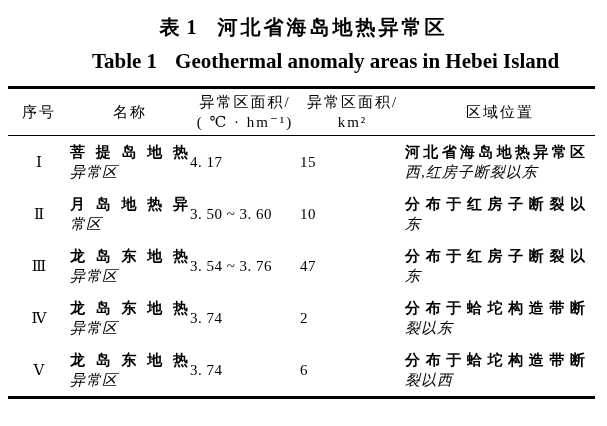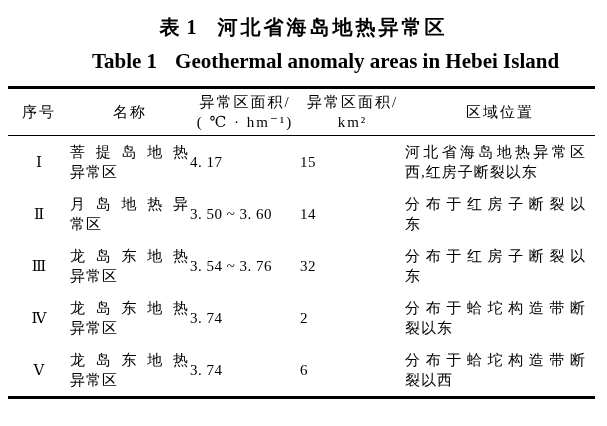--- a/index.html
+++ b/index.html
@@ -69,22 +69,23 @@
   td.c-grad, td.c-area { text-align: left; letter-spacing: 0.5px; }
   td.c-name { padding-left: 4px; }
   td.c-loc  { padding-left: 6px; }
   .twoline { letter-spacing: 0; }
   td.c-name .twoline { width: 118px; }
   td.c-loc  .twoline { width: 180px; }
   .jline {
     text-align: justify;
     text-align-last: justify;
     text-justify: inter-character;
-  }
-  .lline { text-align: left; letter-spacing: 1px; }
+    font-weight: bold;
+  }
+  .lline { text-align: left; letter-spacing: 1px; font-style: italic; }
 </style>
 </head>
 <body>
 
 <div class="page">
 
   <div class="title-zh">
     <span class="t-label">表 1</span><span>河北省海岛地热异常区</span>
   </div>
 
@@ -141,38 +142,38 @@
       </tr>
       <tr>
         <td class="c-no">Ⅱ</td>
         <td class="c-name">
           <div class="twoline">
             <div class="jline">月岛地热异</div>
             <div class="lline">常区</div>
           </div>
         </td>
         <td class="c-grad">3. 50 ~ 3. 60</td>
-        <td class="c-area">14</td>
+        <td class="c-area">10</td>
         <td class="c-loc">
           <div class="twoline">
             <div class="jline">分布于红房子断裂以</div>
             <div class="lline">东</div>
           </div>
         </td>
       </tr>
       <tr>
         <td class="c-no">Ⅲ</td>
         <td class="c-name">
           <div class="twoline">
             <div class="jline">龙岛东地热</div>
             <div class="lline">异常区</div>
           </div>
         </td>
         <td class="c-grad">3. 54 ~ 3. 76</td>
-        <td class="c-area">32</td>
+        <td class="c-area">47</td>
         <td class="c-loc">
           <div class="twoline">
             <div class="jline">分布于红房子断裂以</div>
             <div class="lline">东</div>
           </div>
         </td>
       </tr>
       <tr>
         <td class="c-no">Ⅳ</td>
         <td class="c-name">

